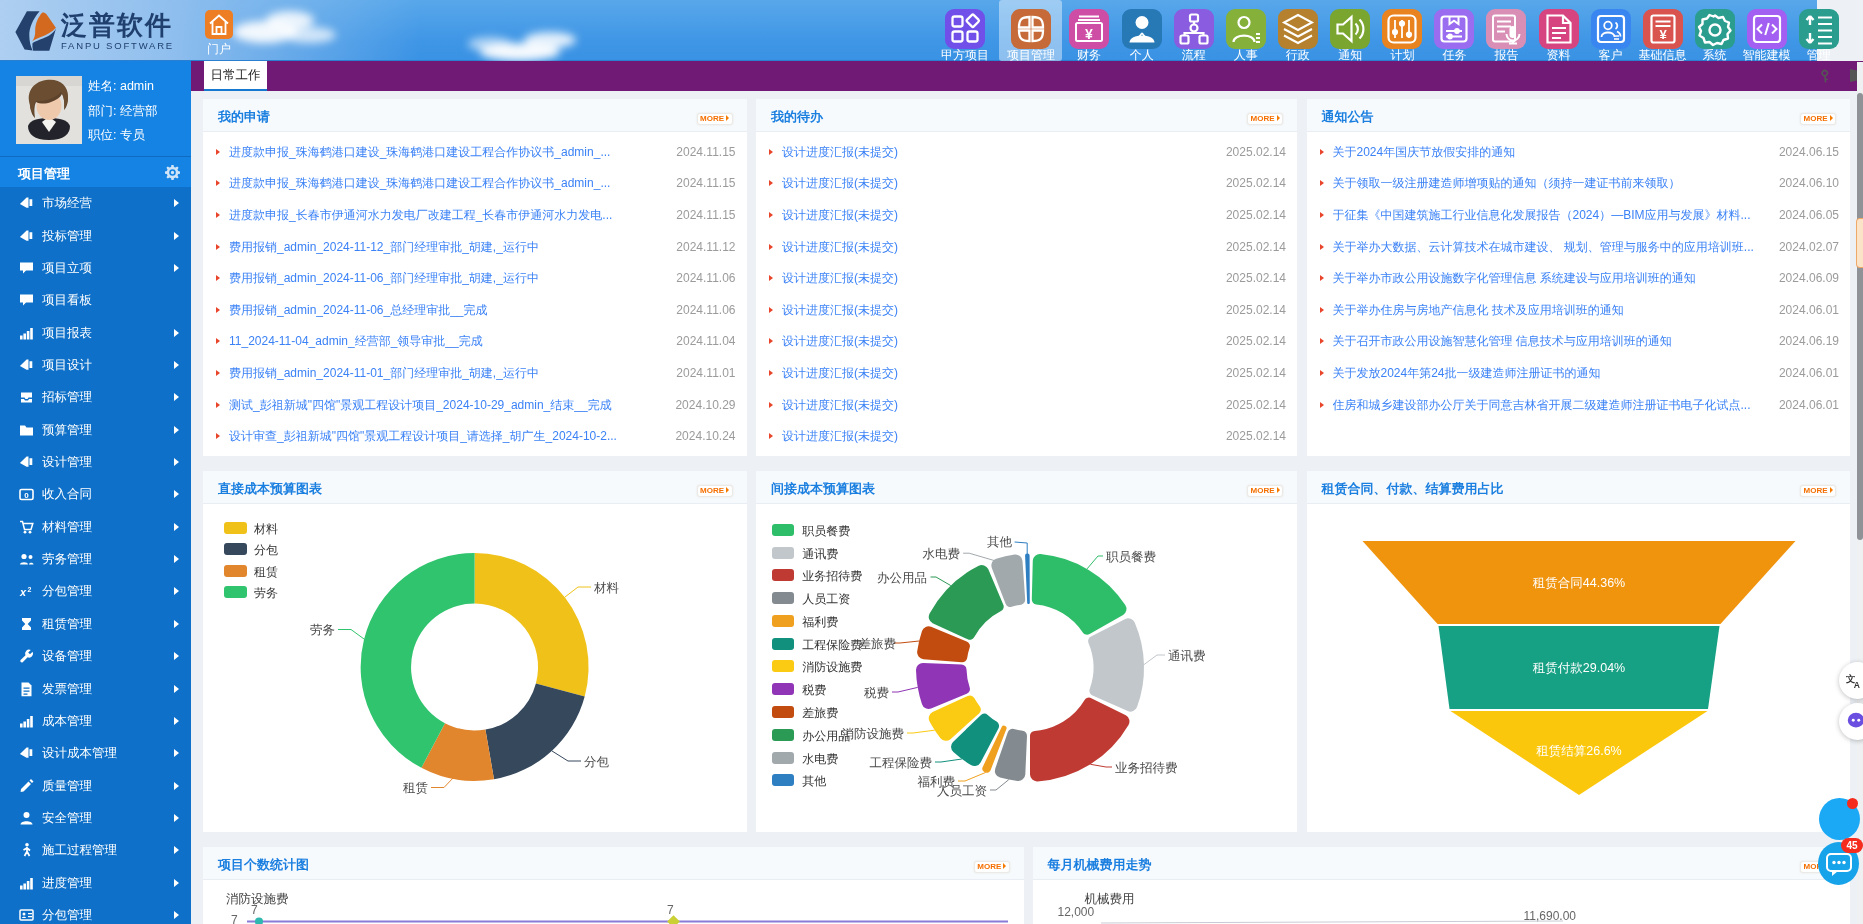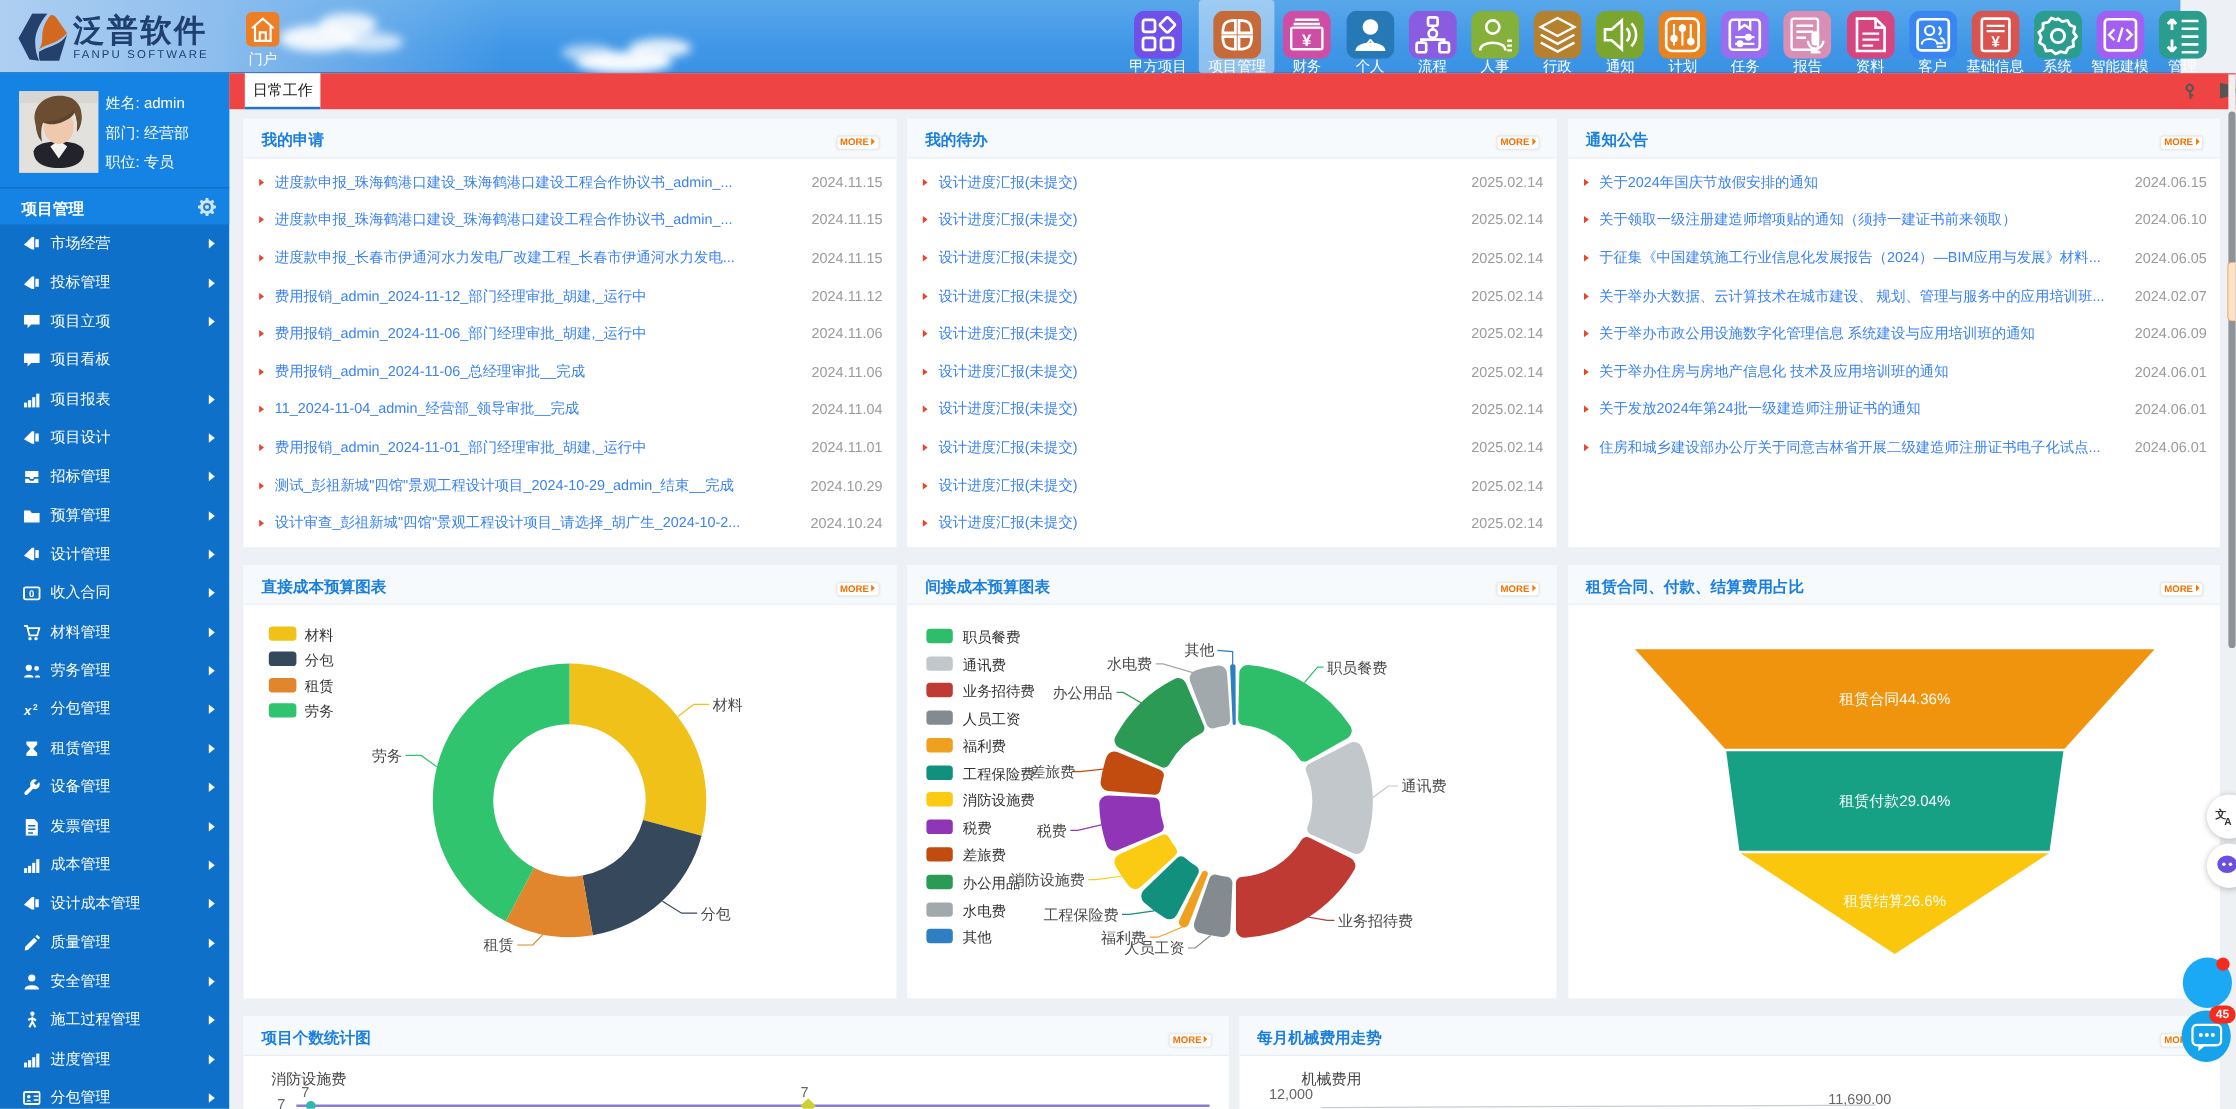--- a/index.html
+++ b/index.html
@@ -19,21 +19,21 @@
 #avatar{position:absolute;left:16px;top:15px;width:66px;height:68px;background:#dfddda;overflow:hidden}
 .ptxt{position:absolute;left:88px;color:#fff;font-size:12.5px;white-space:nowrap}
 #secthead{position:absolute;left:0;top:95px;width:191px;height:31px;background:#1583e3;border-top:1px solid #0f6bbf}
 #secthead .t{position:absolute;left:18px;top:8px;color:#fff;font-weight:bold;font-size:13px}
 .menu{position:absolute;left:0;top:126px;width:191px}
 .mi{position:relative;height:32.36px;color:#fff;font-size:12.5px}
 .mi .txt{position:absolute;left:42px;top:50%;transform:translateY(-50%);white-space:nowrap}
 .mi .ico{position:absolute;left:19px;top:50%;transform:translateY(-50%);width:15px;height:15px}
 .mi .arr{position:absolute;right:12px;top:50%;transform:translateY(-50%);width:0;height:0;border-left:5px solid #fff;border-top:4.5px solid transparent;border-bottom:4.5px solid transparent}
 
-#tabbar{position:absolute;left:191px;top:61px;width:1672px;height:30px;background:#ef4444}
+#tabbar{position:absolute;left:191px;top:61px;width:1672px;height:30px;background:#701a75}
 #tab1{position:absolute;left:12.7px;top:0;width:63.7px;height:30px;background:#fff;border-bottom:2px solid #1778d0;color:#222;font-size:12.5px;text-align:center;line-height:28px}
 
 .panel{position:absolute;background:#fff}
 .phd{position:absolute;left:0;top:0;right:0;height:33px;background:#f7fafd;border-bottom:1px solid #e9eef4}
 .phd .t{position:absolute;left:15px;top:9px;font-size:13px;font-weight:bold;color:#1b7fe0}
 .more{position:absolute;right:14px;top:13.5px;height:12.5px;background:#fff;border:1px solid #eceae6;border-radius:3px;font-size:8px;font-weight:bold;color:#f56f00;line-height:10.5px;padding:0 2.5px;box-shadow:0 0 2px rgba(200,190,170,.4)}
 .more:after{content:"";display:inline-block;margin-left:2px;width:0;height:0;border-left:3.5px solid #f57a00;border-top:3px solid transparent;border-bottom:3px solid transparent;vertical-align:-0.5px}
 .list{position:absolute;left:0;top:37px;right:0}
 .li{position:relative;height:31.6px}
 .li .bu{position:absolute;left:13px;top:50%;transform:translateY(-50%);width:0;height:0;border-left:4.5px solid #e8452b;border-top:3.5px solid transparent;border-bottom:3.5px solid transparent}
@@ -602,20 +602,25 @@
           <span class="tx">关于举办市政公用设施数字化管理信息 系统建设与应用培训班的通知</span>
           <span class="dt">2024.06.09</span>
         </div>
         <div class="li">
           <span class="bu"></span>
           <span class="tx">关于举办住房与房地产信息化 技术及应用培训班的通知</span>
           <span class="dt">2024.06.01</span>
         </div>
         <div class="li">
           <span class="bu"></span>
+          <span class="tx">关于召开市政公用设施智慧化管理 信息技术与应用培训班的通知</span>
+          <span class="dt">2024.06.19</span>
+        </div>
+        <div class="li">
+          <span class="bu"></span>
           <span class="tx">关于发放2024年第24批一级建造师注册证书的通知</span>
           <span class="dt">2024.06.01</span>
         </div>
         <div class="li">
           <span class="bu"></span>
           <span class="tx">住房和城乡建设部办公厅关于同意吉林省开展二级建造师注册证书电子化试点...</span>
           <span class="dt">2024.06.01</span>
         </div>
       </div>
 </div>

